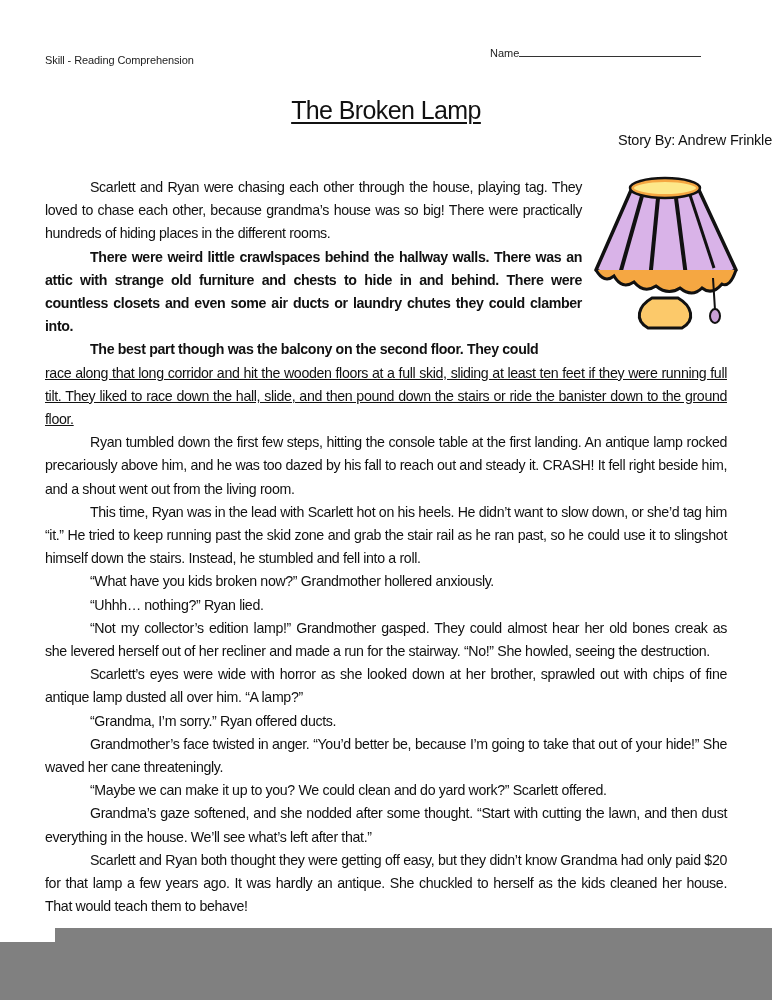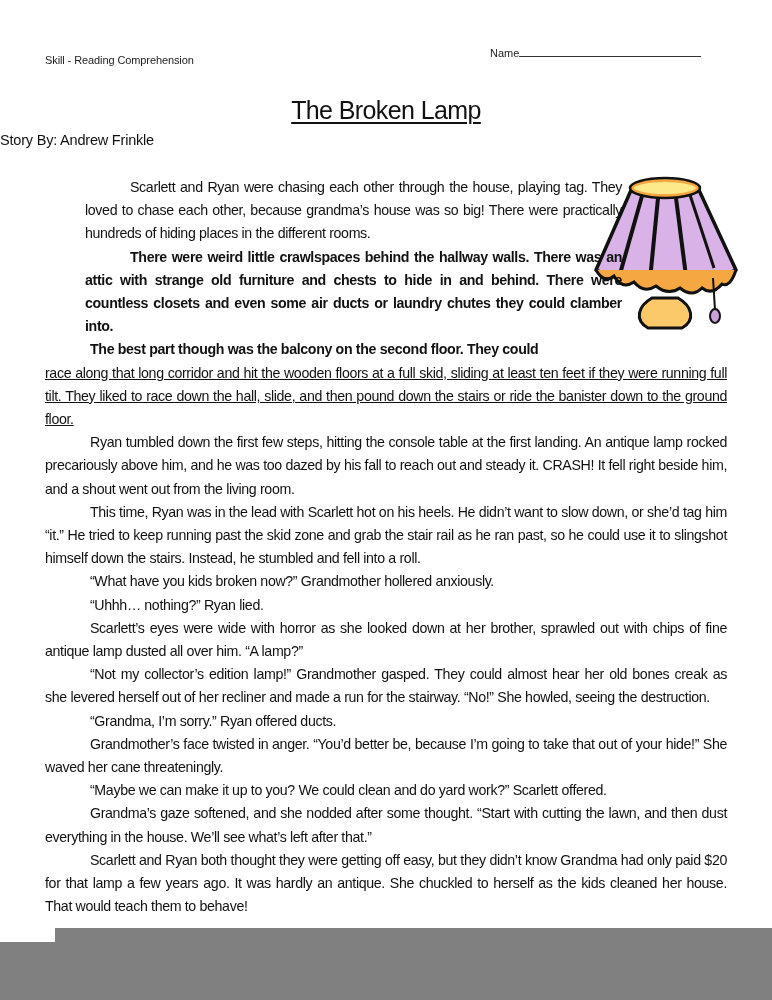--- a/index.html
+++ b/index.html
@@ -9,27 +9,27 @@
     font-family:"Liberation Sans", sans-serif;
   }
   .header-skill { position:absolute; left:45px; top:46px; font-size:11px; color:#222; letter-spacing:-0.1px;margin-top:8px; }
   .header-name { position:absolute; left:446px; top:46px; font-size:11px; color:#222;margin-left:44px; }
   .header-name .line { display:inline-block; width:182px; border-bottom:1px solid #333; height:10px; vertical-align:baseline; }
   .title {
     position:absolute; left:0; width:772px; top:96px; text-align:center;
     font-size:25px; font-weight:normal; text-decoration:underline; letter-spacing:-0.6px;
     text-decoration-thickness:2px; text-underline-offset:3px;
   }
-  .byline { position:absolute; left:0; width:772px; top:132px; text-align:left; font-size:14.5px; letter-spacing:-0.2px; }
+  .byline { position:absolute; left:0; width:772px; top:132px; text-align:right; font-size:14.5px; letter-spacing:-0.2px; }
   .story {
     position:absolute; left:45px; top:176px; width:682px;
     font-size:14.2px; line-height:23.2px; letter-spacing:-0.35px; color:#111;
   }
   .story p { margin:0; text-indent:45px; text-align:justify; }
-  .story p.narrow { width:537px;margin-left:40px; }
+  .story p.narrow { width:537px; }
   .story p.narrow-last { width:537px; text-align-last:left;font-weight:bold; }
   .lamp { position:absolute; left:590px; top:170px; width:150px; height:160px; }
   .bottom-band { position:absolute; left:0; top:928px; width:772px; height:72px; background:#808080; }
   .bottom-notch { position:absolute; left:0; top:928px; width:55px; height:14px; background:#ffffff; }
 </style>
 </head>
 <body>
 
 <div>
   <div class="header-skill">Skill - Reading Comprehension</div>
@@ -62,22 +62,22 @@
 
   <div class="story">
     <p class="narrow">Scarlett and Ryan were chasing each other through the house, playing tag. They loved to chase each other, because grandma’s house was so big! There were practically hundreds of hiding places in the different rooms.</p>
     <p class="narrow narrow-last">There were weird little crawlspaces behind the hallway walls. There was an attic with strange old furniture and chests to hide in and behind. There were countless closets and even some air ducts or laundry chutes they could clamber into.</p>
     <p class="narrow-last" style="width:537px;">The best part though was the balcony on the second floor. They could</p>
     <p style="text-indent:0;text-decoration:underline;">race along that long corridor and hit the wooden floors at a full skid, sliding at least ten feet if they were running full tilt. They liked to race down the hall, slide, and then pound down the stairs or ride the banister down to the ground floor.</p>
     <p>Ryan tumbled down the first few steps, hitting the console table at the first landing. An antique lamp rocked precariously above him, and he was too dazed by his fall to reach out and steady it. CRASH! It fell right beside him, and a shout went out from the living room.</p>
     <p>This time, Ryan was in the lead with Scarlett hot on his heels. He didn’t want to slow down, or she’d tag him “it.” He tried to keep running past the skid zone and grab the stair rail as he ran past, so he could use it to slingshot himself down the stairs. Instead, he stumbled and fell into a roll.</p>
     <p>“What have you kids broken now?” Grandmother hollered anxiously.</p>
     <p>“Uhhh… nothing?” Ryan lied.</p>
+    <p>“Not my collector’s edition lamp!” Grandmother gasped. They could almost hear her old bones creak as she levered herself out of her recliner and made a run for the stairway. “No!” She howled, seeing the destruction.</p>
     <p>Scarlett’s eyes were wide with horror as she looked down at her brother, sprawled out with chips of fine antique lamp dusted all over him. “A lamp?”</p>
-    <p>“Not my collector’s edition lamp!” Grandmother gasped. They could almost hear her old bones creak as she levered herself out of her recliner and made a run for the stairway. “No!” She howled, seeing the destruction.</p>
     <p>“Grandma, I’m sorry.” Ryan offered ducts.</p>
     <p>Grandmother’s face twisted in anger. “You’d better be, because I’m going to take that out of your hide!” She waved her cane threateningly.</p>
     <p>“Maybe we can make it up to you? We could clean and do yard work?” Scarlett offered.</p>
     <p>Grandma’s gaze softened, and she nodded after some thought. “Start with cutting the lawn, and then dust everything in the house. We’ll see what’s left after that.”</p>
     <p>Scarlett and Ryan both thought they were getting off easy, but they didn’t know Grandma had only paid $20 for that lamp a few years ago. It was hardly an antique. She chuckled to herself as the kids cleaned her house. That would teach them to behave!</p>
   </div>
 
   <div class="bottom-band"></div>
   <div class="bottom-notch"></div>
 </div>

